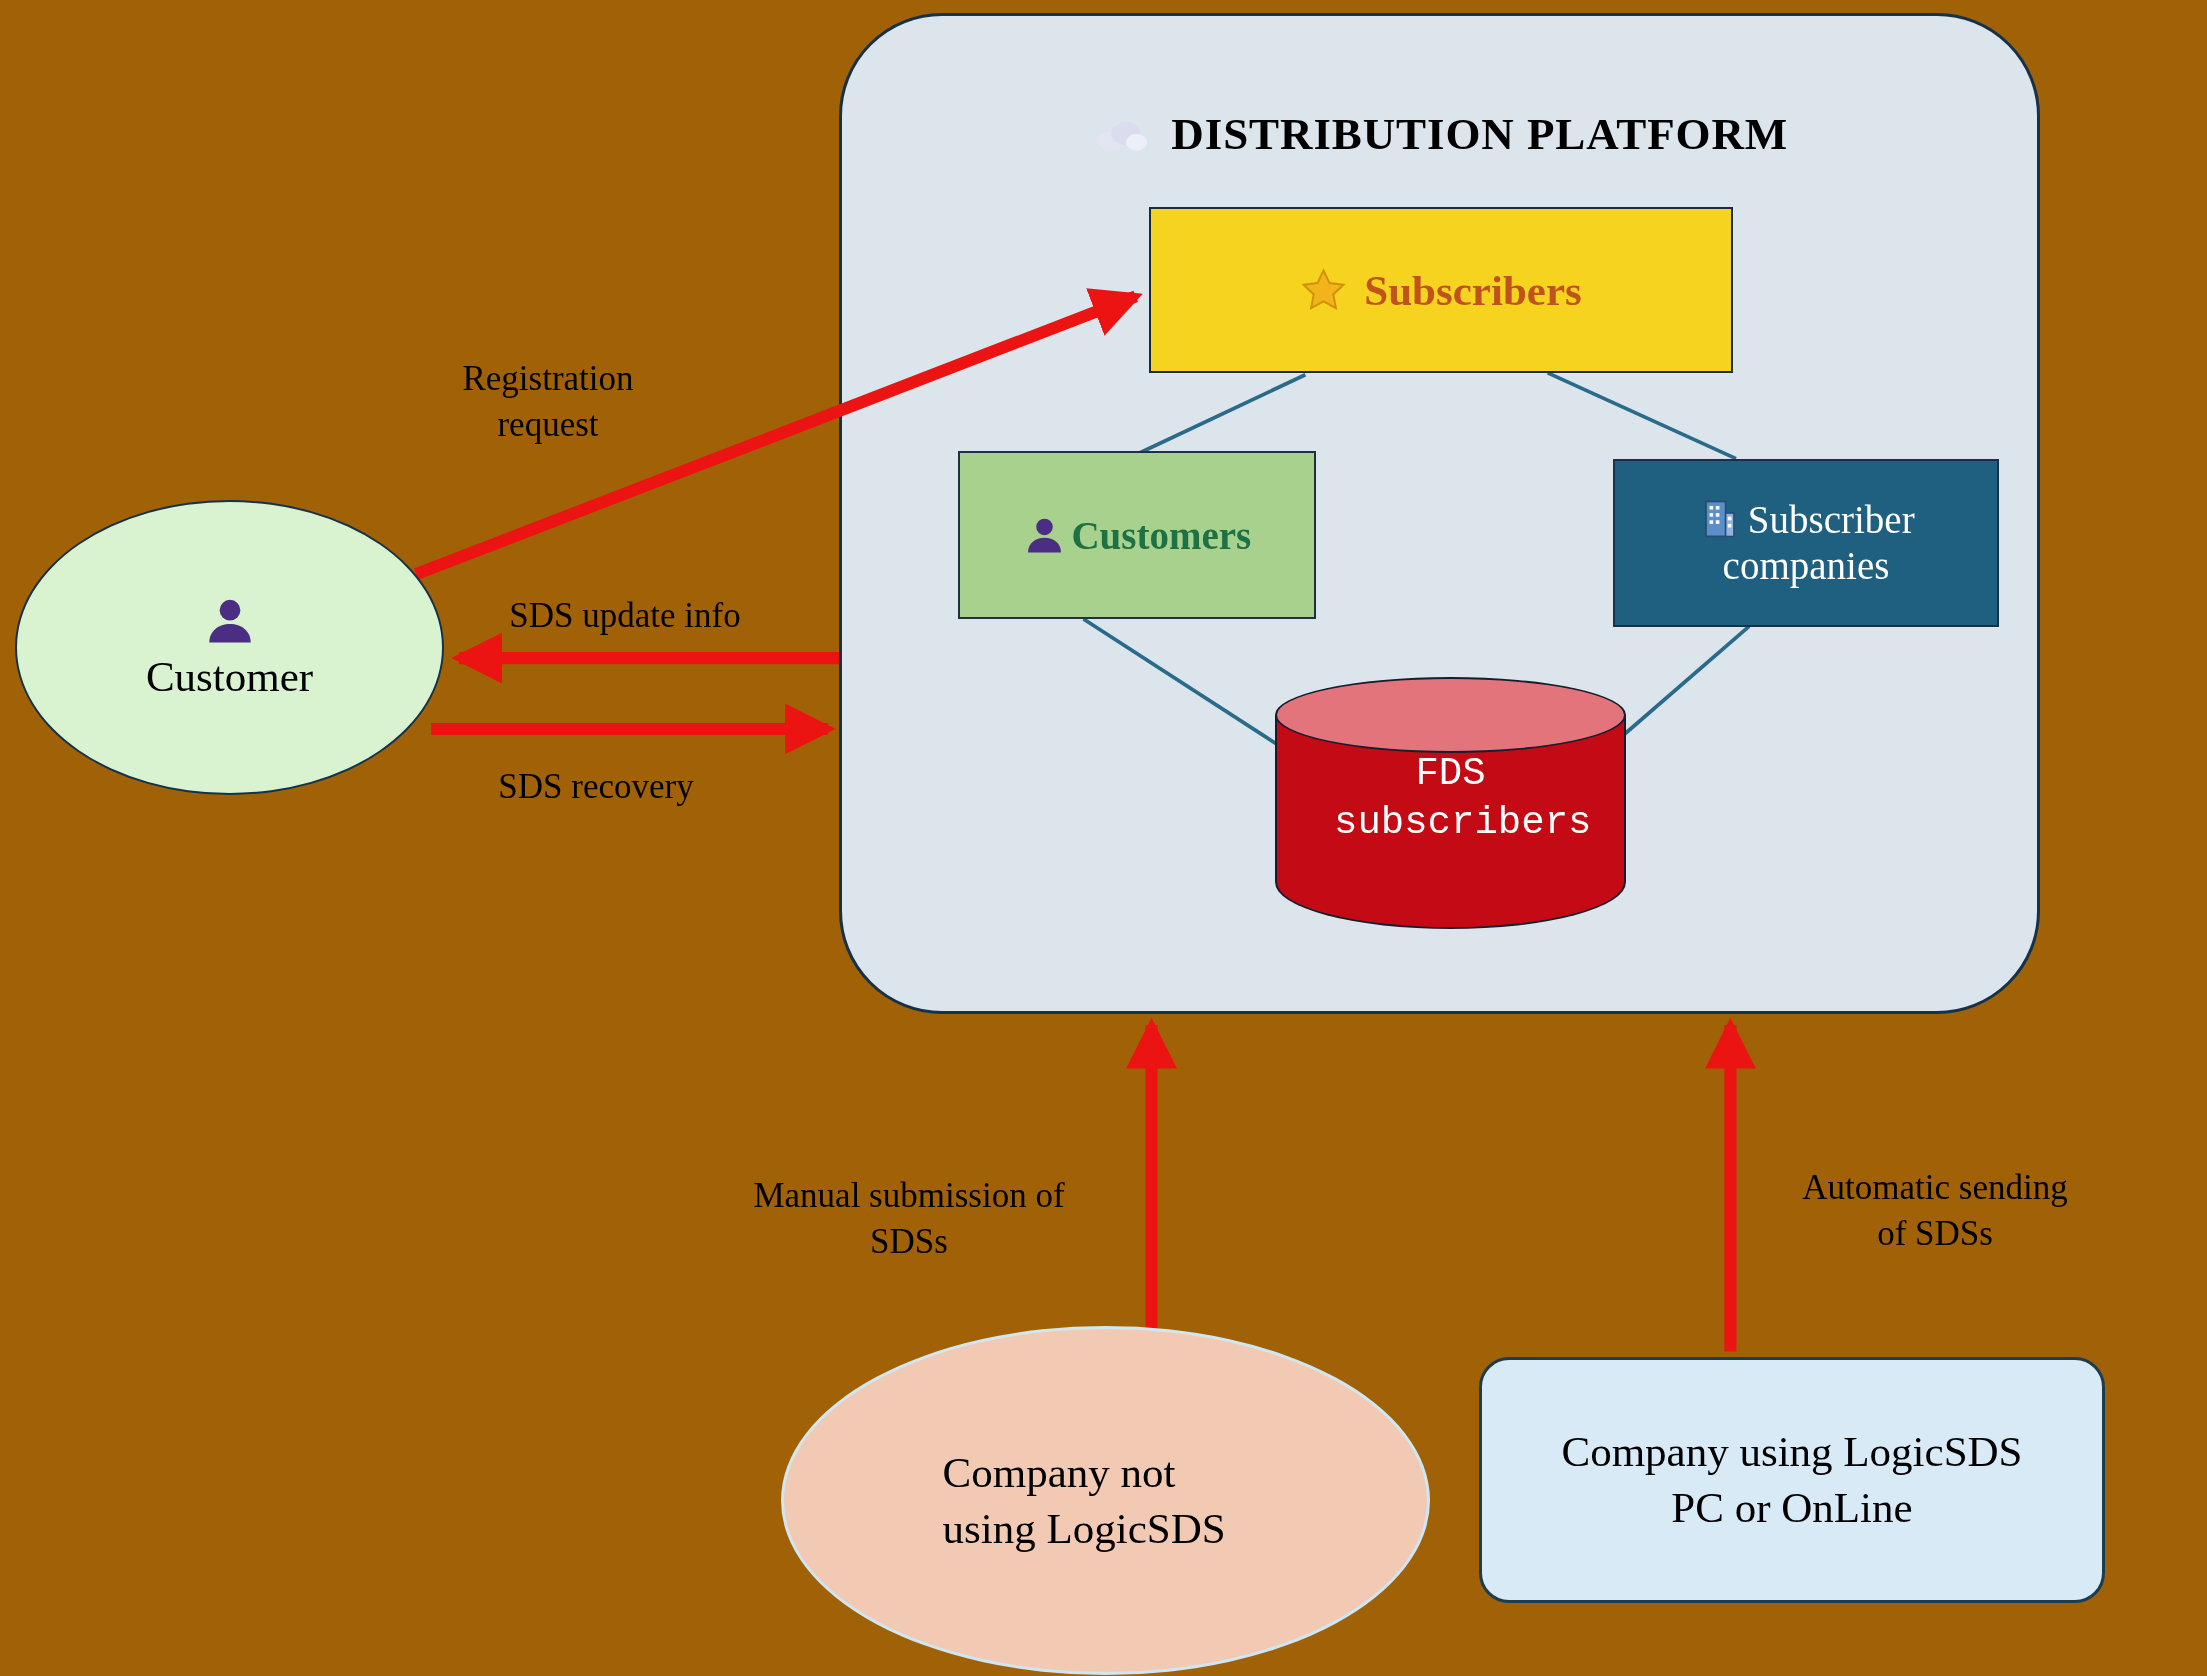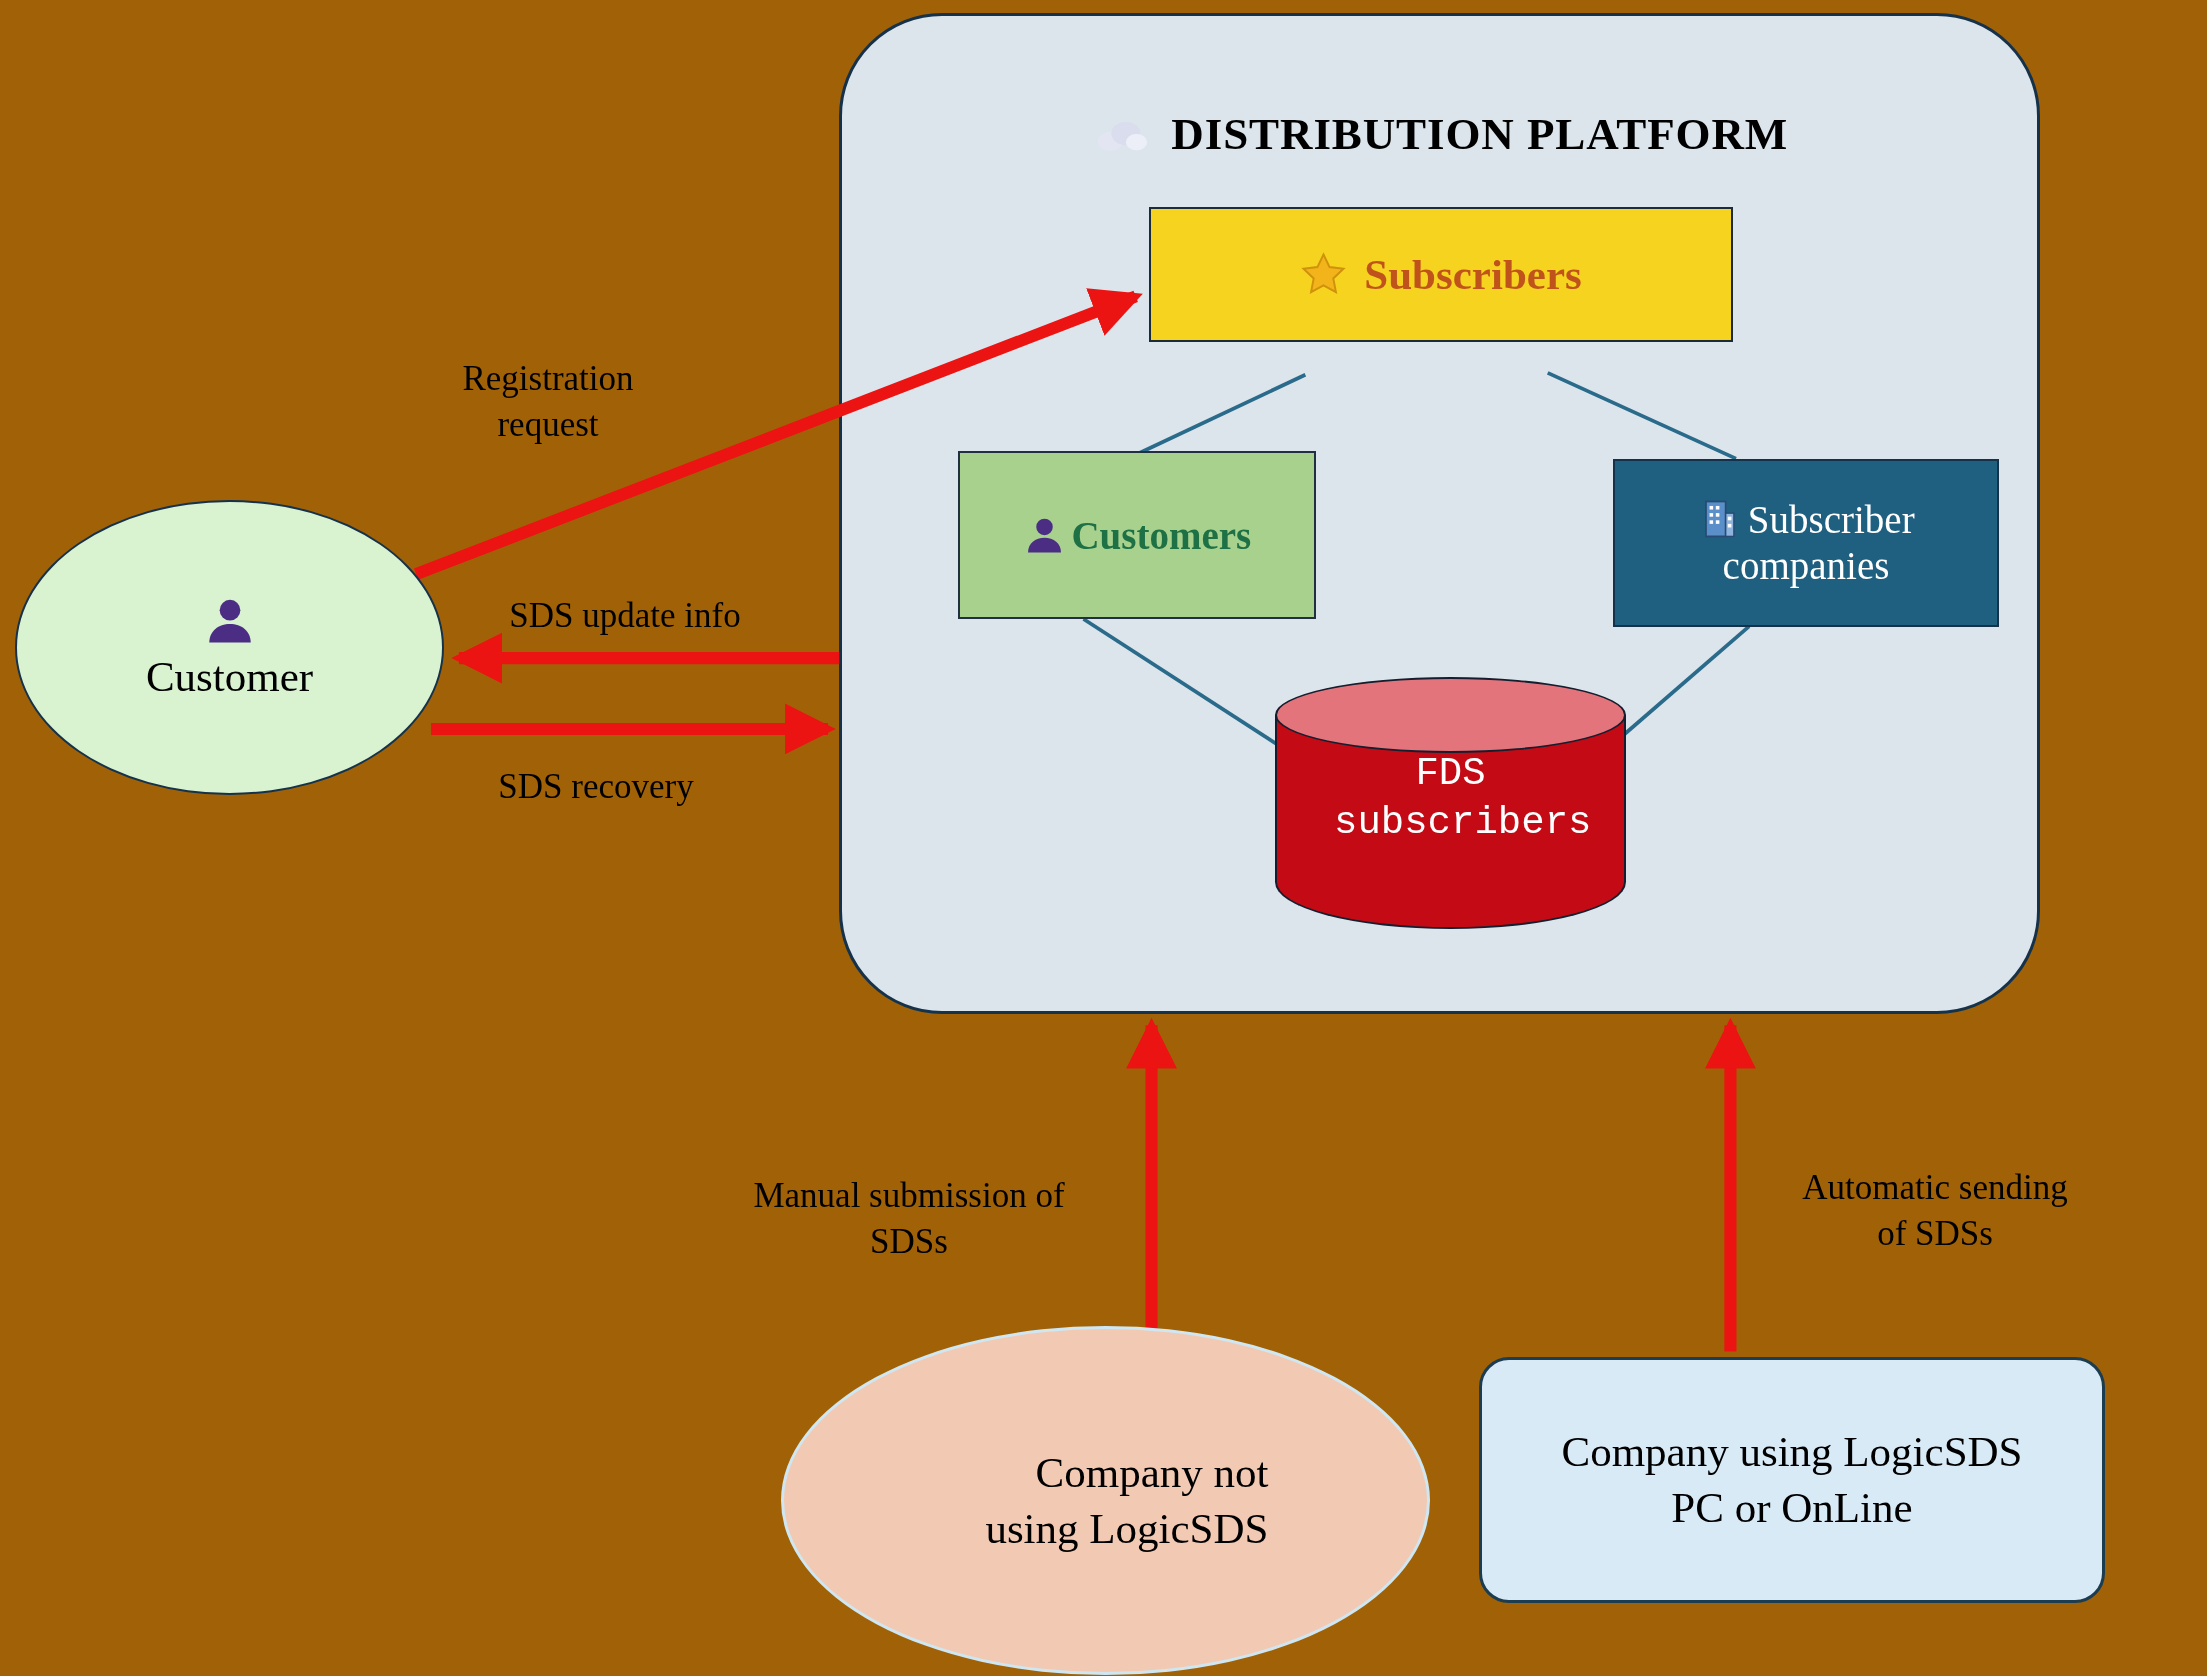--- a/index.html
+++ b/index.html
@@ -12,21 +12,21 @@
               background:#dbe5eb; border:3.7px solid #16324a; border-radius:103px; z-index:1; }
   .overlay  { position:absolute; left:0; top:0; width:2208px; height:1676px; z-index:2; pointer-events:none; }
   .node, .platform-title, .flow-label { z-index:3; }
 
   .platform-title { position:absolute; left:839px; top:108px; width:1201px;
                     display:flex; justify-content:center; align-items:center; gap:18.6px;
                     font-size:45px; font-weight:bold; color:#000; letter-spacing:0.9px; }
 
   .node { position:absolute; display:flex; align-items:center; justify-content:center; }
 
-  .subscribers { left:1149px; top:207px; width:584px; height:135px;
+  .subscribers { left:1149px; top:207px; width:584px; height:166px;
                  background:#f6d31f; border:2.8px solid #1c2b3a; gap:17px; }
   .subscribers-text { font-size:43px; font-weight:bold; color:#c0531c; }
 
   .customers { left:958px; top:451px; width:358px; height:168px;
                background:#a9d18e; border:2.8px solid #203040; flex-direction:row; gap:5.6px; }
   .customers-text { font-size:39px; font-weight:bold; color:#1e7145; }
 
   .companies-box { left:1613px; top:459px; width:386px; height:168px;
                    background:#1f6080; border:2.8px solid #16324a; }
   .companies-inner { width:280px; text-align:center; font-size:39px; line-height:1.18; color:#ffffff; }
@@ -41,21 +41,21 @@
   .cyl-text { position:absolute; left:50%; top:73px; transform:translateX(-50%);
               width:233px; text-align:center; font-size:39px; color:#ffffff; line-height:1.25; z-index:3;font-family:Liberation Mono, monospace; }
 
   .ellipse-customer { left:15px; top:500px; width:429px; height:295px;
                       background:#d9f2d0; border:2.8px solid #16324a; border-radius:50%;
                       flex-direction:column; gap:3.7px; }
   .customer-text { font-size:43px; color:#000; }
 
   .ellipse-manual { left:781px; top:1326px; width:649px; height:349px;
                     background:#f2cab4; border:3.7px solid #cfe7f2; border-radius:50%; }
-  .manual-inner { width:326px; text-align:right; font-size:43px; line-height:1.3; color:#000; }
+  .manual-inner { width:326px; text-align:left; font-size:43px; line-height:1.3; color:#000; }
 
   .rect-auto { left:1479px; top:1357px; width:626px; height:246px;
                background:#d9eaf7; border:3.7px solid #1c3c50; border-radius:30px; }
   .auto-inner { width:485px; text-align:center; font-size:43px; line-height:1.3; color:#000; }
 
   .flow-label { position:absolute; font-size:35px; color:#000; text-align:center; line-height:1.3; }
   .lbl-registration { left:408px;  top:356px;  width:280px; }
   .lbl-update       { left:471px;  top:593px;  width:308px; }
   .lbl-recovery     { left:461px;  top:764px;  width:270px; }
   .lbl-manual       { left:746px;  top:1173px; width:326px; }

